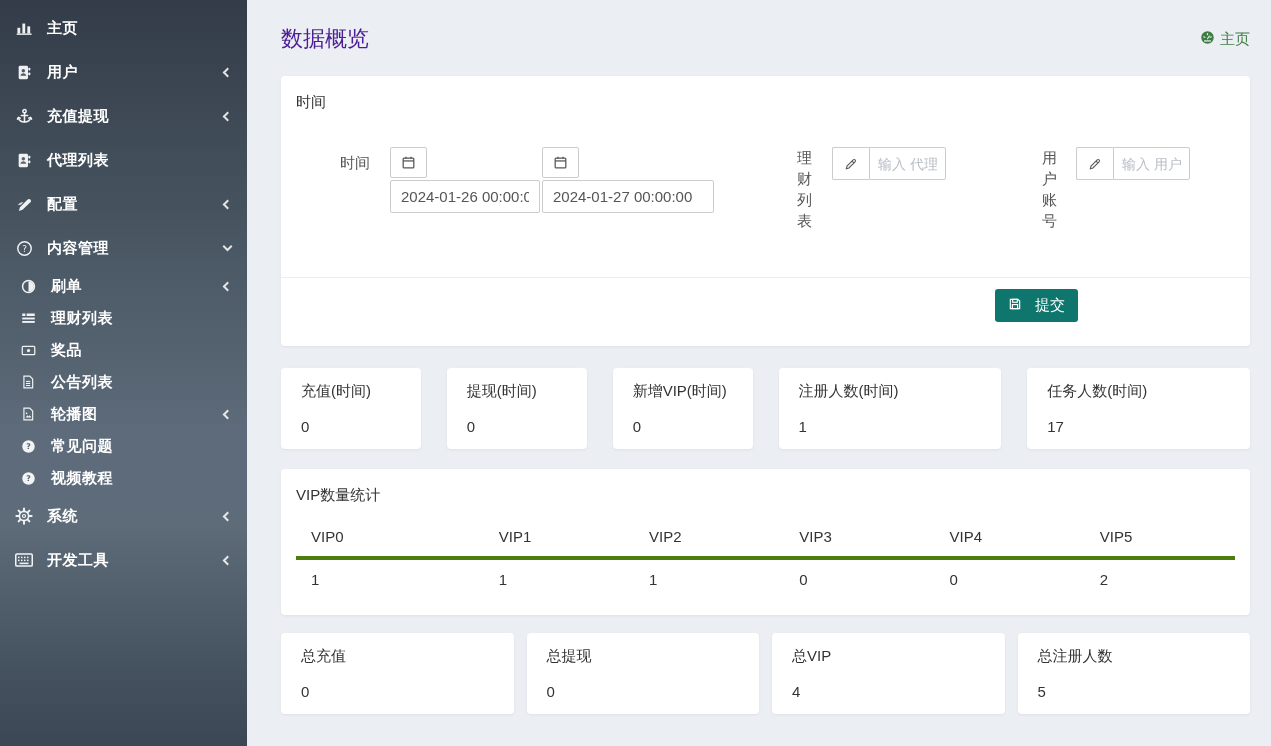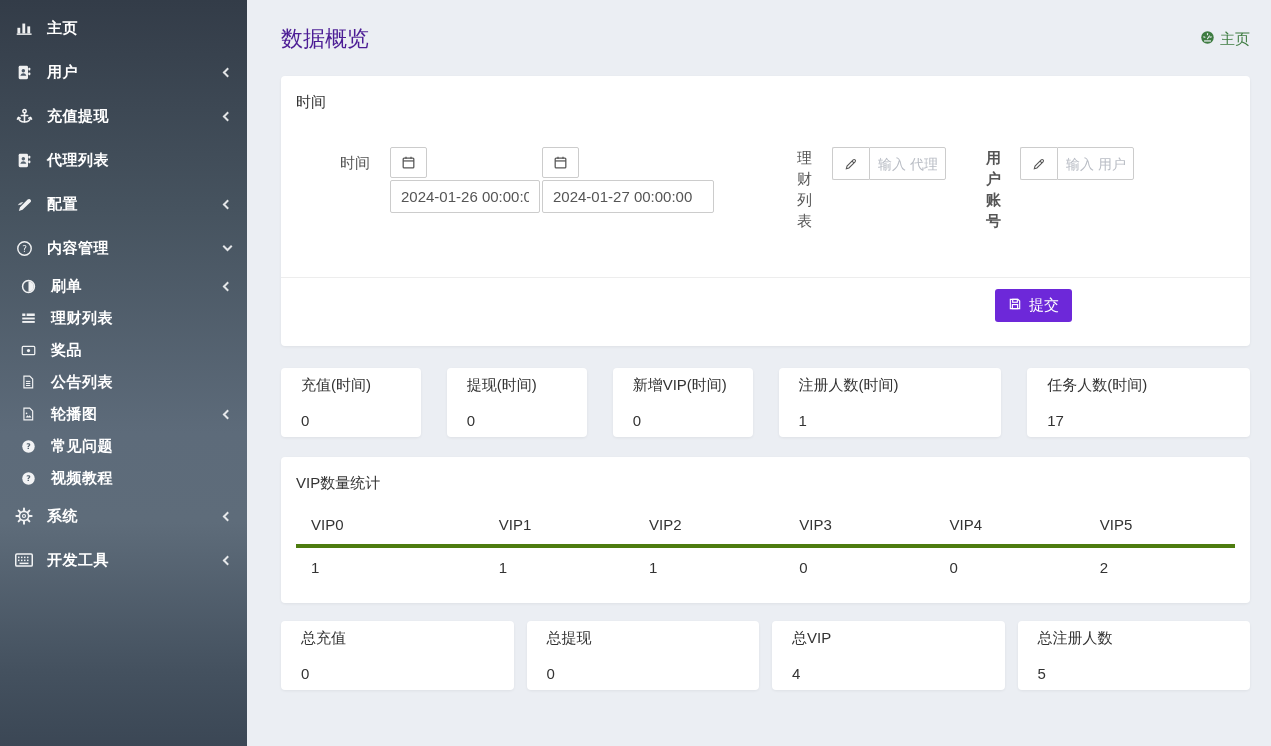--- a/index.html
+++ b/index.html
@@ -40,37 +40,37 @@
   .date-group .icon-btn { margin-bottom:2px; }
   .icon-btn { width:37px; height:31px; background:#fff; border:1px solid #ccc; border-radius:2px;
     display:flex; align-items:center; justify-content:center; color:#555; cursor:pointer; }
   .date-input { display:block; height:33px; border:1px solid #ccc; border-radius:2px;
     padding:0 10px; font-size:15px; color:#555; background:#fff; width:100%;
     font-family:"Liberation Sans","DejaVu Sans",sans-serif; }
   .dg1 { width:150px; } .dg2 { width:172px; margin-left:2px; }
   .v-label { width:20px; flex:0 0 20px; font-size:15px; color:#555; line-height:21px;
     word-break:break-all; }
   .vl-agent { margin-left:83px; margin-right:15px; }
-  .vl-user  { margin-left:40px; margin-right:14px;font-weight:bold; }
+  .vl-user  { margin-left:96px; margin-right:14px; }
   .input-group { display:flex; height:33px; }
   .input-group .icon-btn { height:33px; border-right:none; border-radius:2px 0 0 2px; }
   .text-input { width:77px; height:33px; border:1px solid #ccc; border-radius:0 2px 2px 0;
     padding:0 8px; font-size:14px; color:#555;
     font-family:"Liberation Sans","DejaVu Sans",sans-serif; }
   .text-input::placeholder, .date-input::placeholder { color:#b8bcc4; }
 
   .panel-divider { border-top:1px solid #ededed; margin-top:46px; }
   .panel-footer { padding:11px 0 24px; }
   .submit-btn { margin-left:714px; height:33px; padding:0 13px; border:none; border-radius:3px;
-    background:#6d28d9; color:#fff; font-size:15px; display:inline-flex; align-items:center;
-    gap:7px; cursor:pointer; font-family:inherit; }
+    background:#0f766e; color:#fff; font-size:15px; display:inline-flex; align-items:center;
+    gap:13px; cursor:pointer; font-family:inherit; }
 
   .stat-row { display:flex; gap:26px; margin-top:22px; }
   .card { background:#fff; border-radius:4px; box-shadow:0 1px 3px rgba(0,0,0,.06);
-    padding:8px 20px; }
+    padding:14px 20px; }
   .card-label { font-size:15px; color:#333; }
   .card-value { margin-top:17px; font-size:15px; color:#333; }
   .w-sm { width:140px; } .w-lg { width:223px; }
 
   .vip-panel { margin-top:20px; padding-bottom:16px; }
   .vip-table { width:calc(100% - 30px); margin:10px 15px 0; border-collapse:collapse; }
   .vip-table th, .vip-table td { text-align:left; font-size:15px; color:#333;
     font-weight:400; padding:11px 15px; }
   .vip-table th { border-bottom:4px solid #4d7c0f; }
   .vip-table .c0 { width:20%; }

